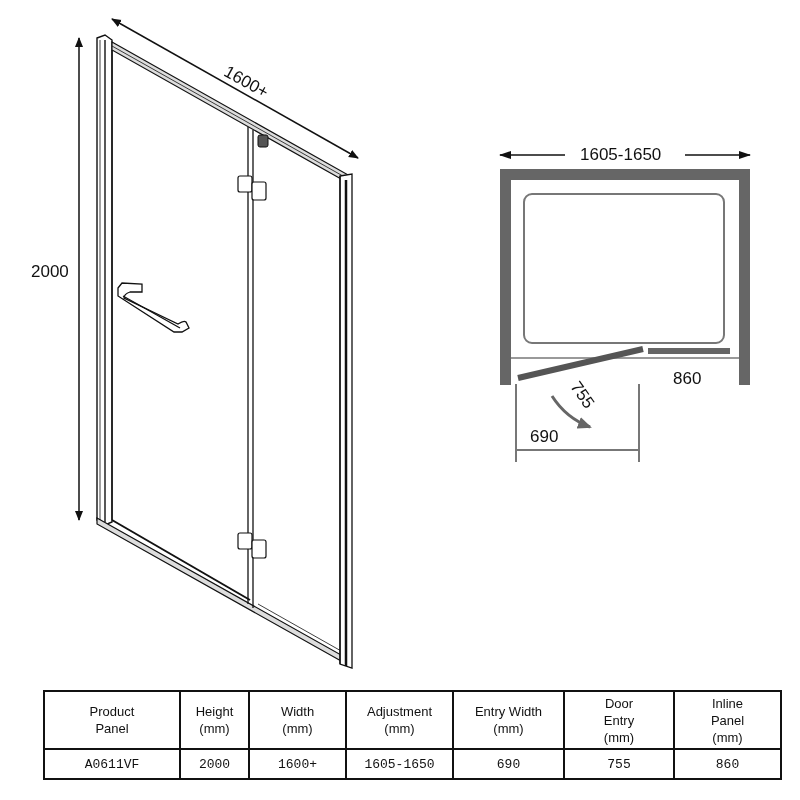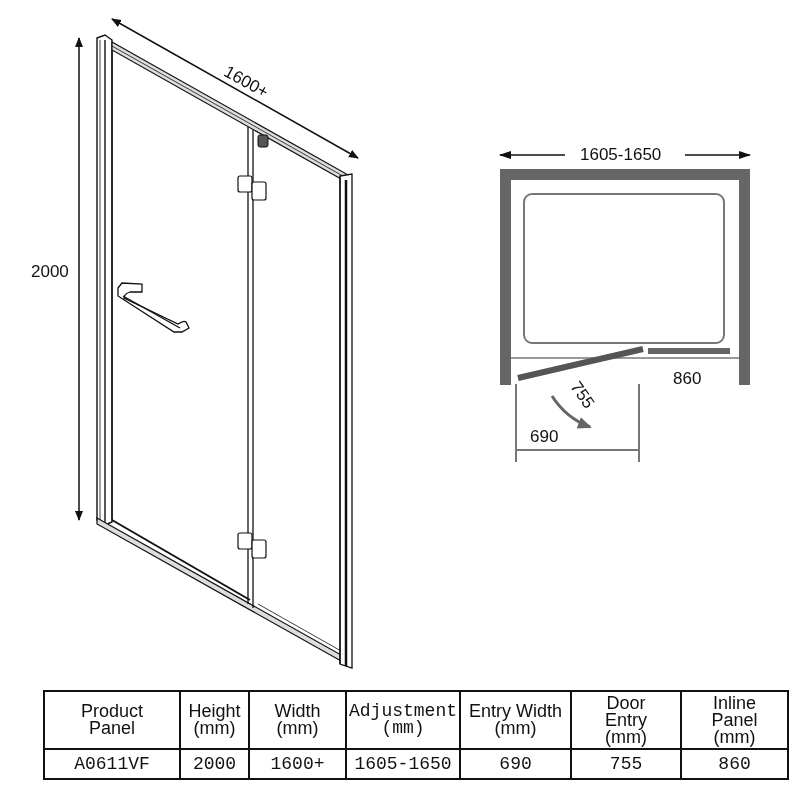--- a/index.html
+++ b/index.html
@@ -2,21 +2,21 @@
 <html><head>
 <meta charset="utf-8">
 <style>
   html, body { margin: 0; padding: 0; background: #ffffff; }
   body { width: 800px; height: 800px; position: relative; overflow: hidden;
          font-family: "Liberation Sans", "DejaVu Sans", sans-serif; color: #111; }
   svg { position: absolute; left: 0; top: 0; }
   .dimlabel { position: absolute; font-size: 17px; color: #111; white-space: nowrap; }
   .rot { transform-origin: left top; }
   table.spec { position: absolute; left: 43px; top: 690px; border-collapse: collapse;
-               font-size: 18px; line-height: 17px; }
+               font-size: 13px; line-height: 17px; }
   table.spec th, table.spec td { border: 2px solid #111; text-align: center;
                font-weight: normal; padding: 0 2px; }
   table.spec th { height: 56px; vertical-align: middle; }
   table.spec td { height: 28px; font-family: Liberation Mono, monospace; }
   .hdr-line { display: block; }
 </style>
 </head>
 <body>
 
 <div>
@@ -133,21 +133,21 @@
         <span class="hdr-line">Panel</span>
       </th>
       <th style="width:63px;text-align:center;">
         <span class="hdr-line">Height</span>
         <span class="hdr-line">(mm)</span>
       </th>
       <th style="width:91px;">
         <span class="hdr-line">Width</span>
         <span class="hdr-line">(mm)</span>
       </th>
-      <th style="width:101px;font-family:Liberation Mono, monospace;">
+      <th style="width:101px;">
         <span class="hdr-line">Adjustment</span>
         <span class="hdr-line">(mm)</span>
       </th>
       <th style="width:105px;">
         <span class="hdr-line">Entry Width</span>
         <span class="hdr-line">(mm)</span>
       </th>
       <th style="width:104px;">
         <span class="hdr-line">Door</span>
         <span class="hdr-line">Entry</span>

